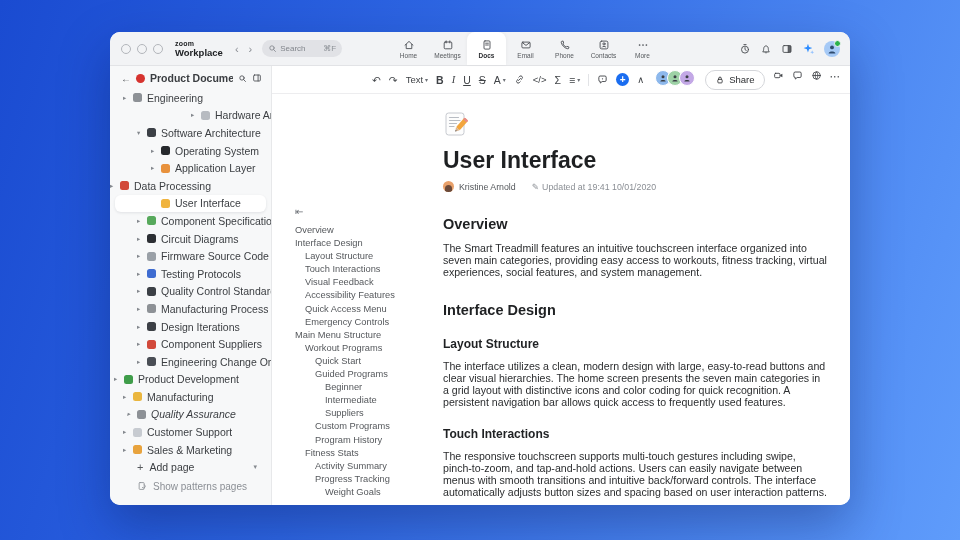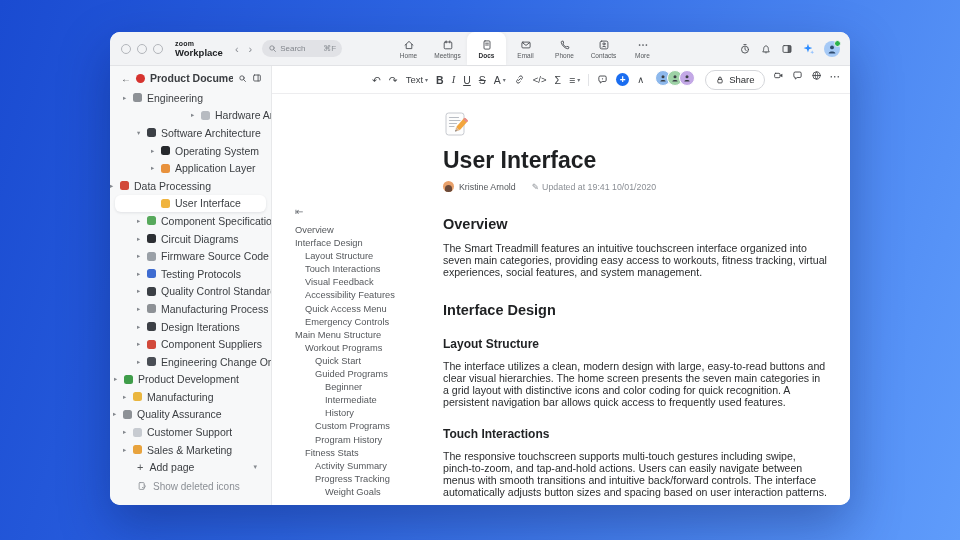--- a/index.html
+++ b/index.html
@@ -318,21 +318,21 @@
           <div class="tree-row" style="padding-left: 4px;">
             <span class="chev">▸</span>
             <span class="blob" style="background: rgb(63, 157, 74);"></span>
             <span class="tree-label">Product Development</span>
           </div>
           <div class="tree-row" style="padding-left: 13px;">
             <span class="chev">▸</span>
             <span class="blob" style="background: rgb(234, 182, 62);"></span>
             <span class="tree-label">Manufacturing</span>
           </div>
-          <div class="tree-row" style="padding-left: 3px;">
+          <div class="tree-row" style="padding-left: 17px; font-style: italic;">
             <span class="chev">▸</span>
             <span class="blob" style="background: rgb(141, 145, 150);"></span>
             <span class="tree-label">Quality Assurance</span>
           </div>
           <div class="tree-row" style="padding-left: 13px;">
             <span class="chev">▸</span>
             <span class="blob" style="background: rgb(199, 203, 209);"></span>
             <span class="tree-label">Customer Support</span>
           </div>
           <div class="tree-row" style="padding-left: 13px;">
@@ -346,21 +346,21 @@
         <span>Add page</span>
         <span class="chevd">▾</span>
       </div>
       <div class="deleted">
         <span class="icn" id="del-ic">
             <svg width="10" height="10" viewBox="0 0 12 12" fill="none" stroke="currentColor" stroke-width="1" stroke-linecap="round" stroke-linejoin="round">
               <rect x="2.6" y="1.9" width="6" height="8.2" rx="1"></rect>
               <path d="M8.6 4.4 a2.1 2.1 0 1 1-2.2 3.5"></path>
             </svg>
           </span>
-        <span>Show deleted icons</span>
+        <span>Show patterns pages</span>
       </div>
     </div>
 
     <div class="main">
       <div class="toolbar">
         <span style="display:flex;align-items:center;gap:8px;" id="tb-left">
             <span class="tb">↶</span>
             <span class="tb">↷</span>
             <span class="tb small">Text<span class="dd">▾</span></span>
             <span class="tb bold">B</span>
@@ -451,21 +451,21 @@
               <div class="outline-item" style="padding-left: 10px;">Visual Feedback</div>
               <div class="outline-item" style="padding-left: 10px;">Accessibility Features</div>
               <div class="outline-item" style="padding-left: 10px;">Quick Access Menu</div>
               <div class="outline-item" style="padding-left: 10px;">Emergency Controls</div>
               <div class="outline-item" style="padding-left: 0px;">Main Menu Structure</div>
               <div class="outline-item" style="padding-left: 10px;">Workout Programs</div>
               <div class="outline-item" style="padding-left: 20px;">Quick Start</div>
               <div class="outline-item" style="padding-left: 20px;">Guided Programs</div>
               <div class="outline-item" style="padding-left: 30px;">Beginner</div>
               <div class="outline-item" style="padding-left: 30px;">Intermediate</div>
-              <div class="outline-item" style="padding-left: 30px;">History</div>
+              <div class="outline-item" style="padding-left: 30px;">Suppliers</div>
               <div class="outline-item" style="padding-left: 20px;">Custom Programs</div>
               <div class="outline-item" style="padding-left: 20px;">Program History</div>
               <div class="outline-item" style="padding-left: 10px;">Fitness Stats</div>
               <div class="outline-item" style="padding-left: 20px;">Activity Summary</div>
               <div class="outline-item" style="padding-left: 20px;">Progress Tracking</div>
               <div class="outline-item" style="padding-left: 30px;">Weight Goals</div>
             </div>
         </div>
         <div class="doc">
           <div class="doc-icon icn" id="doc-ic">

